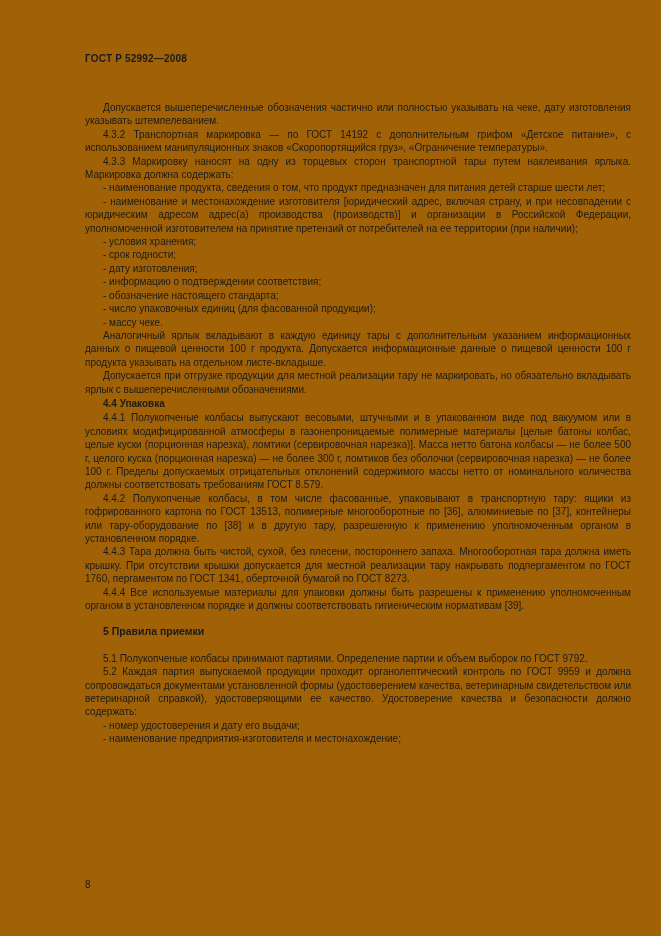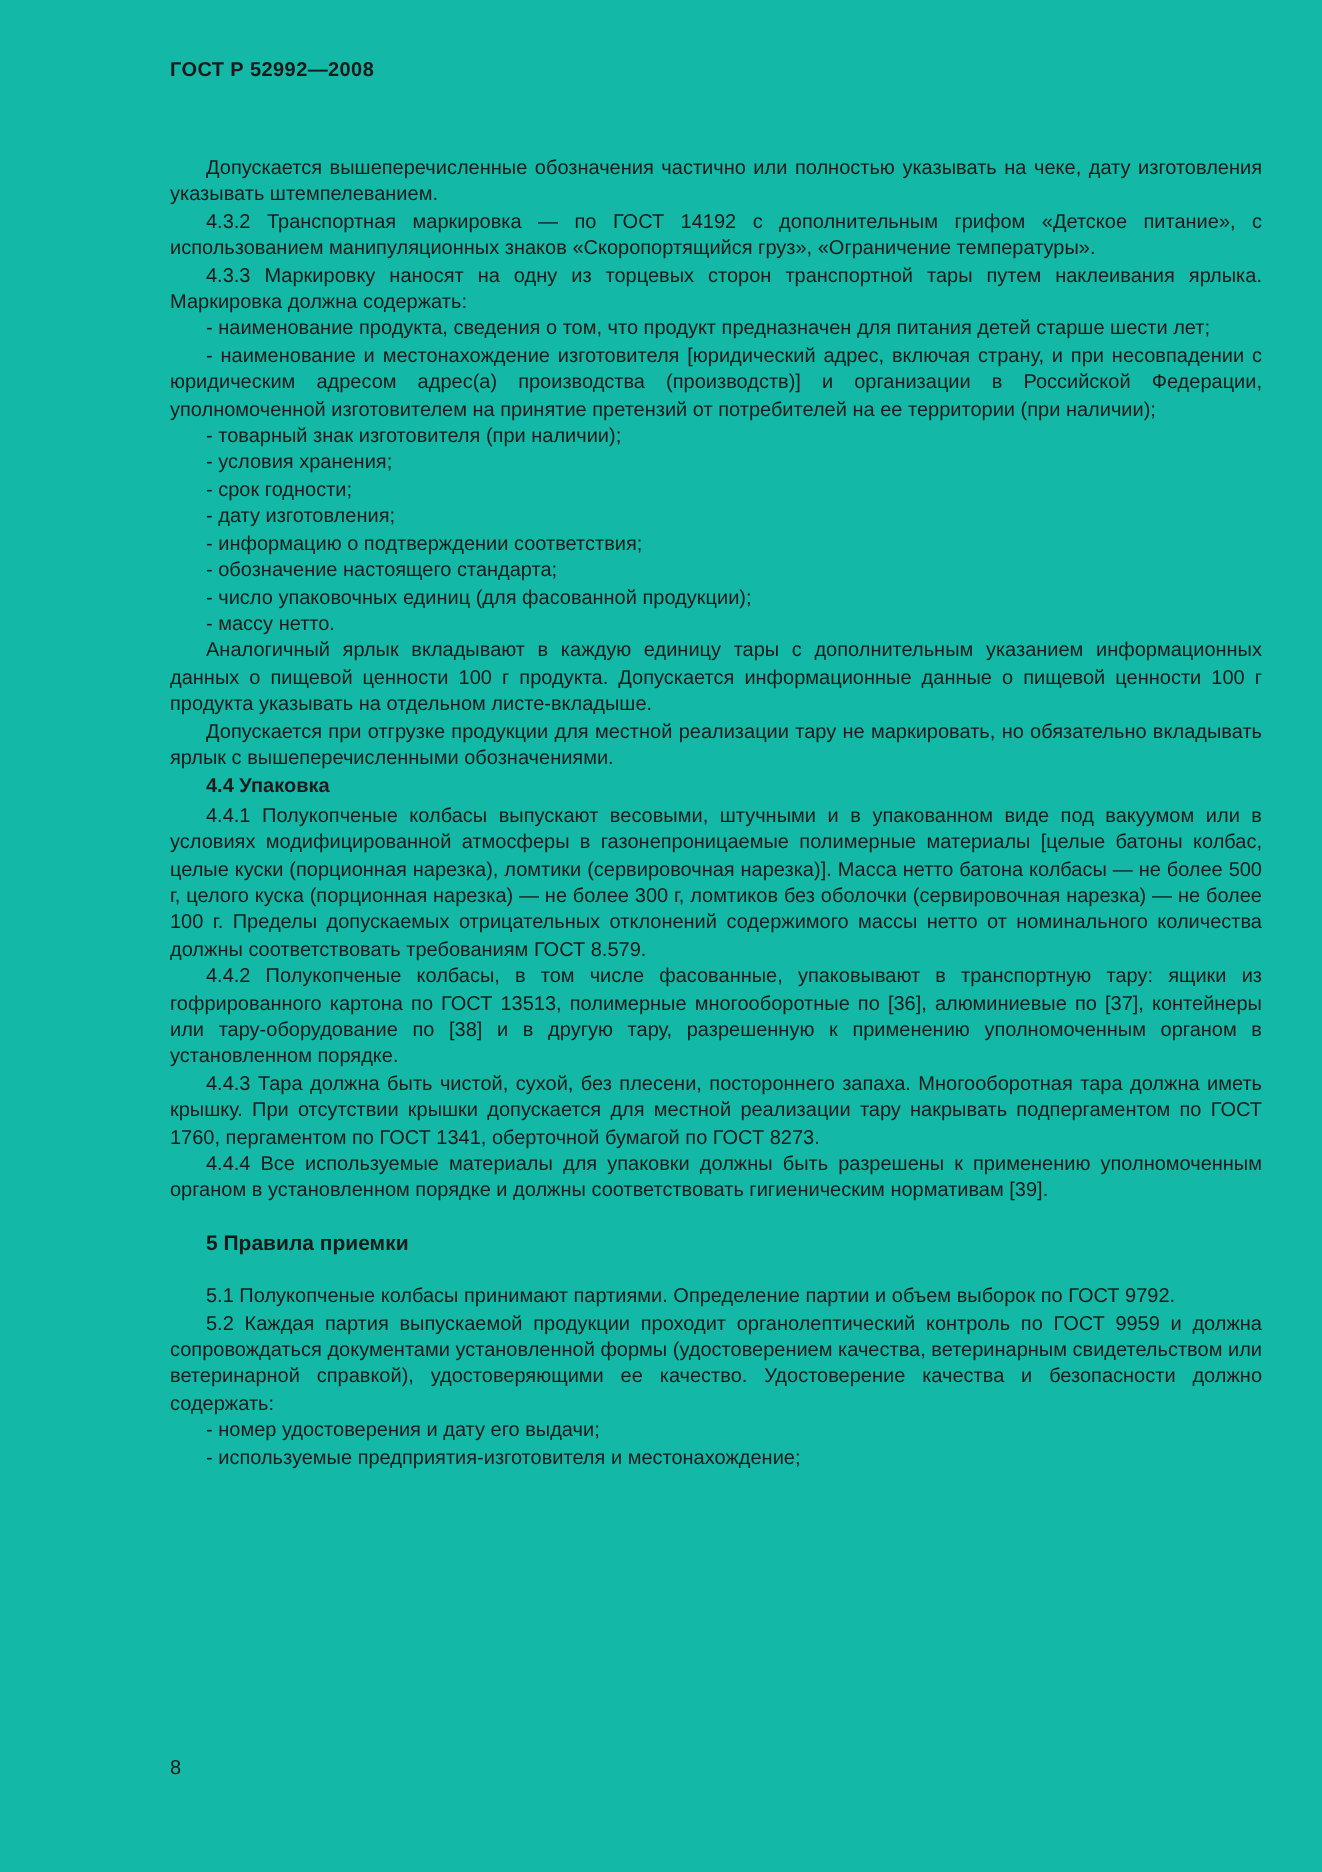--- a/index.html
+++ b/index.html
@@ -11,22 +11,22 @@
     width: 661px;
     height: 936px;
     font-family: "Liberation Sans", sans-serif;
     color: #1a1a1a;
   }
   .page {
     position: relative;
     width: 661px;
     height: 936px;
     box-sizing: border-box;
-    padding: 30px 30px 0 85px;
-    background: #14b8a6;
+    padding: 53px 30px 0 85px;
+    background: #a16207;
     overflow: hidden;
   }
   .doc-header {
     font-size: 10px;
     font-weight: bold;
     letter-spacing: 0.2px;
     margin-bottom: 24px;
   }
   .body-text {
     font-size: 10px;
@@ -59,36 +59,35 @@
 
 <div class="page">
   <div class="doc-header">ГОСТ Р 52992—2008</div>
 
   <div class="body-text">
       <p class="blk p">Допускается вышеперечисленные обозначения частично или полностью указывать на чеке, дату изготовления указывать штемпелеванием.</p>
       <p class="blk p">4.3.2 Транспортная маркировка — по ГОСТ 14192 с дополнительным грифом «Детское питание», с использованием манипуляционных знаков «Скоропортящийся груз», «Ограничение температуры».</p>
       <p class="blk p">4.3.3 Маркировку наносят на одну из торцевых сторон транспортной тары путем наклеивания ярлыка. Маркировка должна содержать:</p>
       <p class="blk li">- наименование продукта, сведения о том, что продукт предназначен для питания детей старше шести лет;</p>
       <p class="blk li">- наименование и местонахождение изготовителя [юридический адрес, включая страну, и при несовпадении с юридическим адресом адрес(а) производства (производств)] и организации в Российской Федерации, уполномоченной изготовителем на принятие претензий от потребителей на ее территории (при наличии);</p>
-      <p class="blk li">- товарный знак изготовителя (при наличии);</p>
       <p class="blk li">- условия хранения;</p>
       <p class="blk li">- срок годности;</p>
       <p class="blk li">- дату изготовления;</p>
       <p class="blk li">- информацию о подтверждении соответствия;</p>
       <p class="blk li">- обозначение настоящего стандарта;</p>
       <p class="blk li">- число упаковочных единиц (для фасованной продукции);</p>
-      <p class="blk li">- массу нетто.</p>
+      <p class="blk li">- массу чеке.</p>
       <p class="blk p">Аналогичный ярлык вкладывают в каждую единицу тары с дополнительным указанием информационных данных о пищевой ценности 100 г продукта. Допускается информационные данные о пищевой ценности 100 г продукта указывать на отдельном листе-вкладыше.</p>
       <p class="blk p">Допускается при отгрузке продукции для местной реализации тару не маркировать, но обязательно вкладывать ярлык с вышеперечисленными обозначениями.</p>
       <p class="blk h">4.4 Упаковка</p>
       <p class="blk p">4.4.1 Полукопченые колбасы выпускают весовыми, штучными и в упакованном виде под вакуумом или в условиях модифицированной атмосферы в газонепроницаемые полимерные материалы [целые батоны колбас, целые куски (порционная нарезка), ломтики (сервировочная нарезка)]. Масса нетто батона колбасы — не более 500 г, целого куска (порционная нарезка) — не более 300 г, ломтиков без оболочки (сервировочная нарезка) — не более 100 г. Пределы допускаемых отрицательных отклонений содержимого массы нетто от номинального количества должны соответствовать требованиям ГОСТ 8.579.</p>
       <p class="blk p">4.4.2 Полукопченые колбасы, в том числе фасованные, упаковывают в транспортную тару: ящики из гофрированного картона по ГОСТ 13513, полимерные многооборотные по [36], алюминиевые по [37], контейнеры или тару-оборудование по [38] и в другую тару, разрешенную к применению уполномоченным органом в установленном порядке.</p>
       <p class="blk p">4.4.3 Тара должна быть чистой, сухой, без плесени, постороннего запаха. Многооборотная тара должна иметь крышку. При отсутствии крышки допускается для местной реализации тару накрывать подпергаментом по ГОСТ 1760, пергаментом по ГОСТ 1341, оберточной бумагой по ГОСТ 8273.</p>
       <p class="blk p">4.4.4 Все используемые материалы для упаковки должны быть разрешены к применению уполномоченным органом в установленном порядке и должны соответствовать гигиеническим нормативам [39].</p>
       <p class="blk hs">5 Правила приемки</p>
       <p class="blk p">5.1 Полукопченые колбасы принимают партиями. Определение партии и объем выборок по ГОСТ 9792.</p>
       <p class="blk p">5.2 Каждая партия выпускаемой продукции проходит органолептический контроль по ГОСТ 9959 и должна сопровождаться документами установленной формы (удостоверением качества, ветеринарным свидетельством или ветеринарной справкой), удостоверяющими ее качество. Удостоверение качества и безопасности должно содержать:</p>
       <p class="blk li">- номер удостоверения и дату его выдачи;</p>
-      <p class="blk li">- используемые предприятия-изготовителя и местонахождение;</p>
+      <p class="blk li">- наименование предприятия-изготовителя и местонахождение;</p>
     </div>
 
   <div class="page-number">8</div>
 </div>
 
 </body></html>

